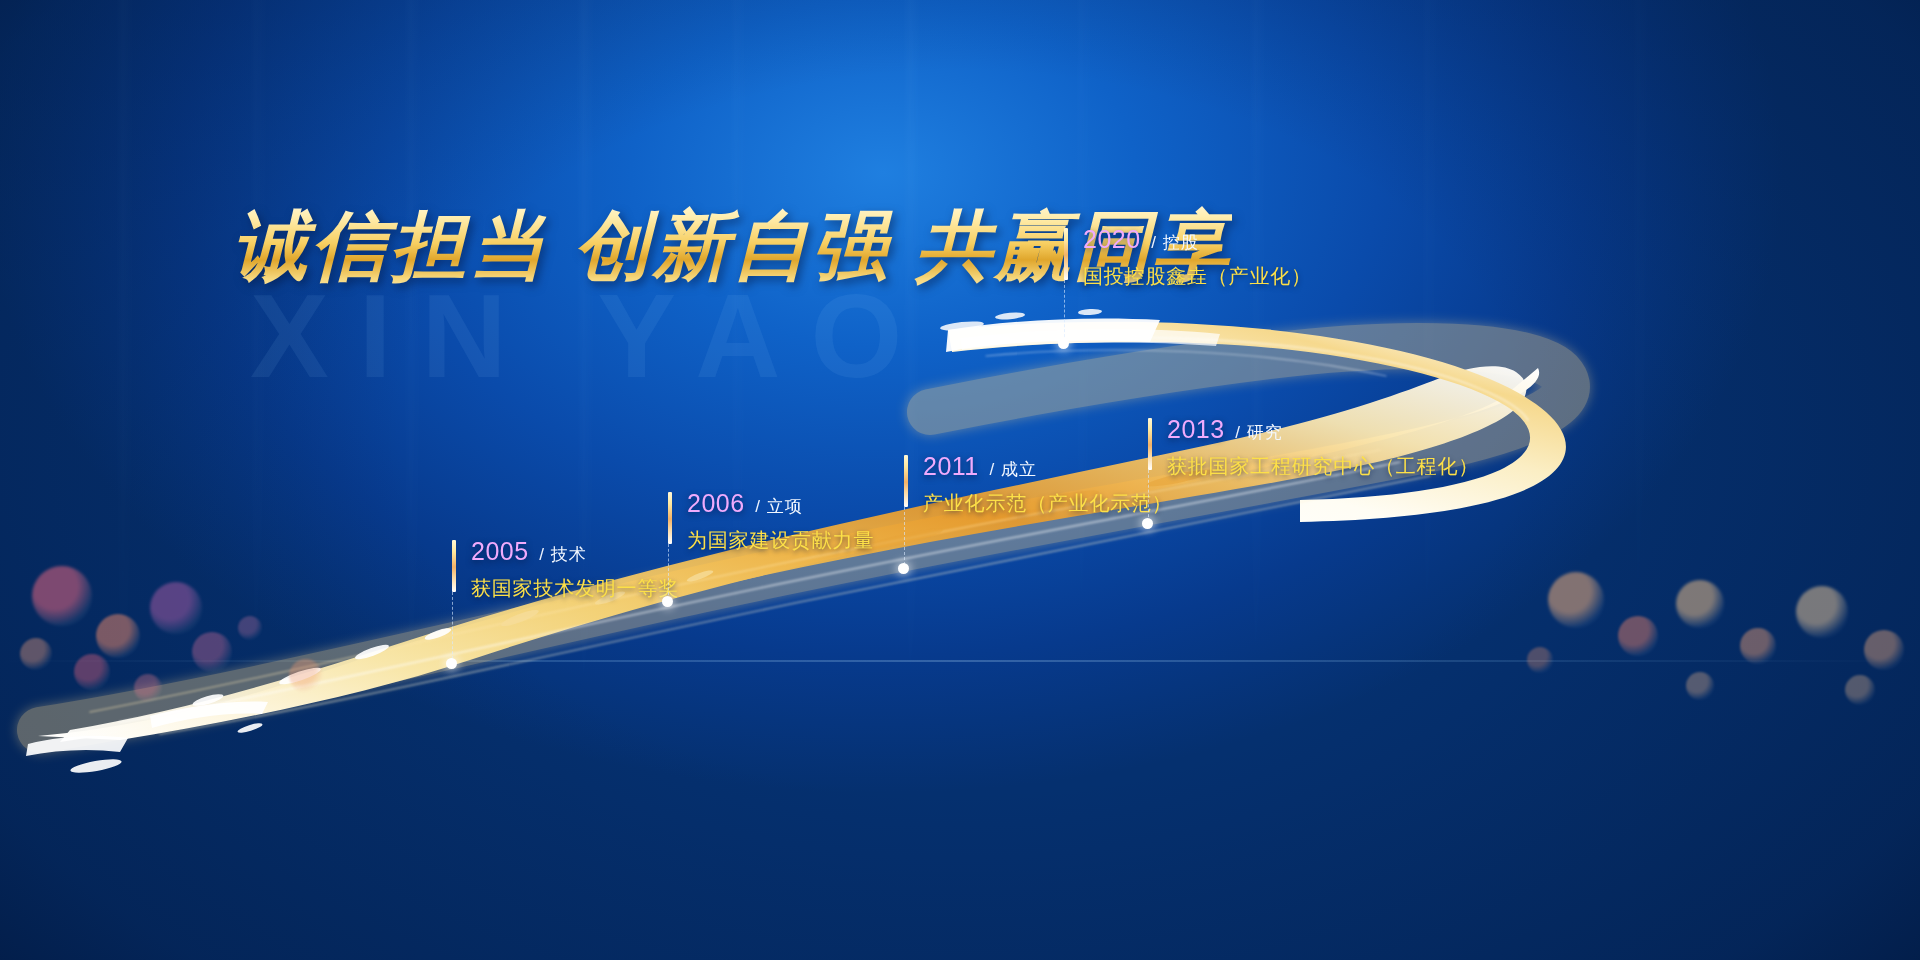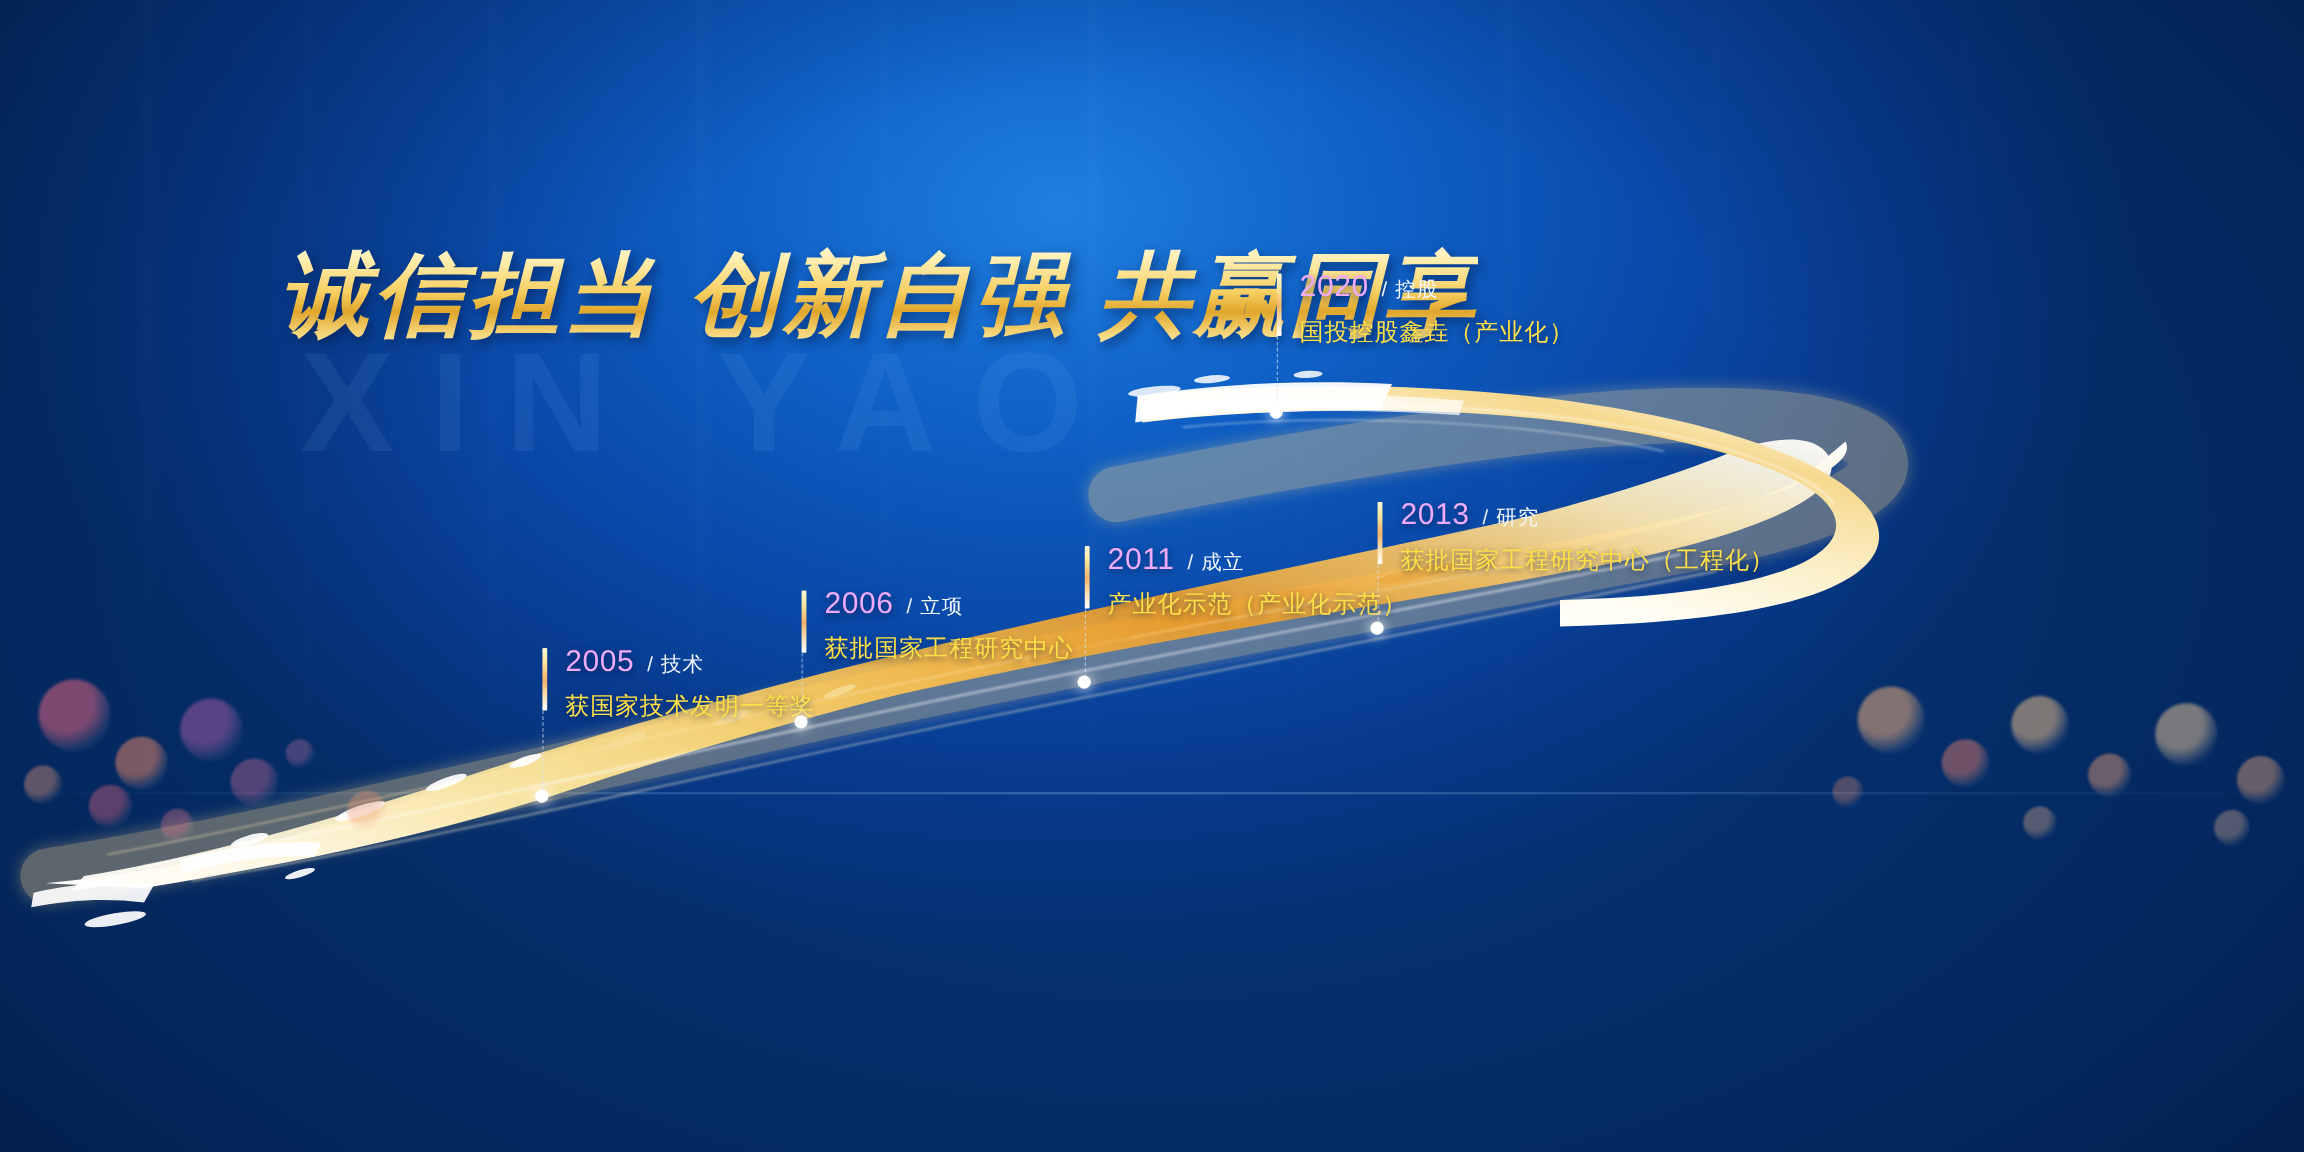--- a/index.html
+++ b/index.html
@@ -247,21 +247,21 @@
           <div><span class="year">2005</span><span class="slash"> / </span><span class="tag">技术</span></div>
           <div class="desc">获国家技术发明一等奖</div>
         </div>
       </div>
       <div class="connector" style="left: 452px; top: 592px; height: 72px;"></div>
       <div class="dot" style="left: 446px; top: 658px;"></div>
       <div class="marker" style="left: 668px; top: 492px;">
         <div class="bar"></div>
         <div class="txt">
           <div><span class="year">2006</span><span class="slash"> / </span><span class="tag">立项</span></div>
-          <div class="desc">获批国家工程研究中心</div>
+          <div class="desc">为国家建设贡献力量</div>
         </div>
       </div>
       <div class="connector" style="left: 668px; top: 544px; height: 56px;"></div>
       <div class="dot" style="left: 662px; top: 596px;"></div>
       <div class="marker" style="left: 904px; top: 455px;">
         <div class="bar"></div>
         <div class="txt">
           <div><span class="year">2011</span><span class="slash"> / </span><span class="tag">成立</span></div>
           <div class="desc">产业化示范（产业化示范）</div>
         </div>

